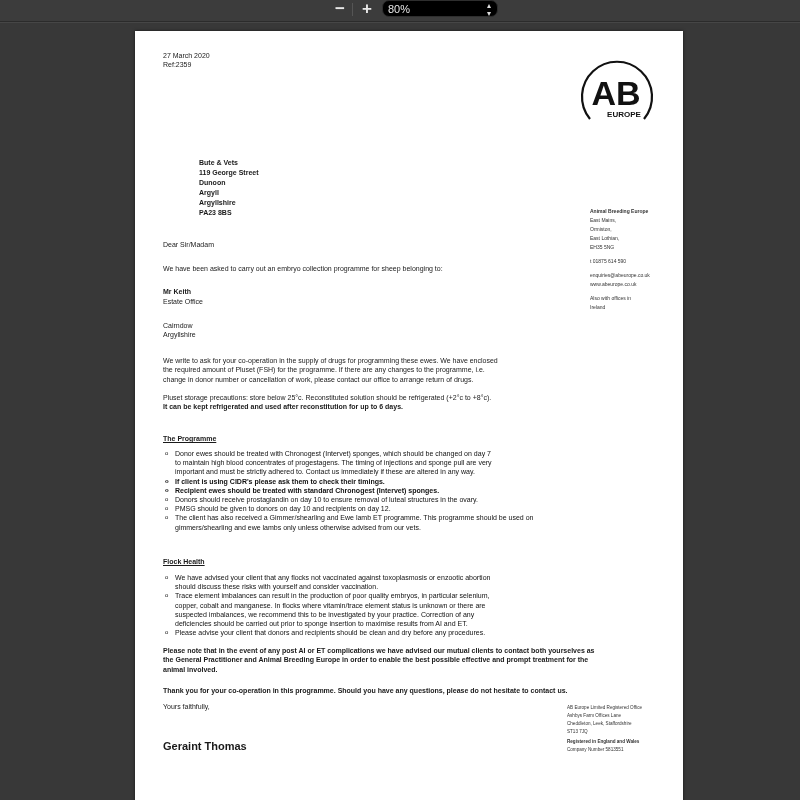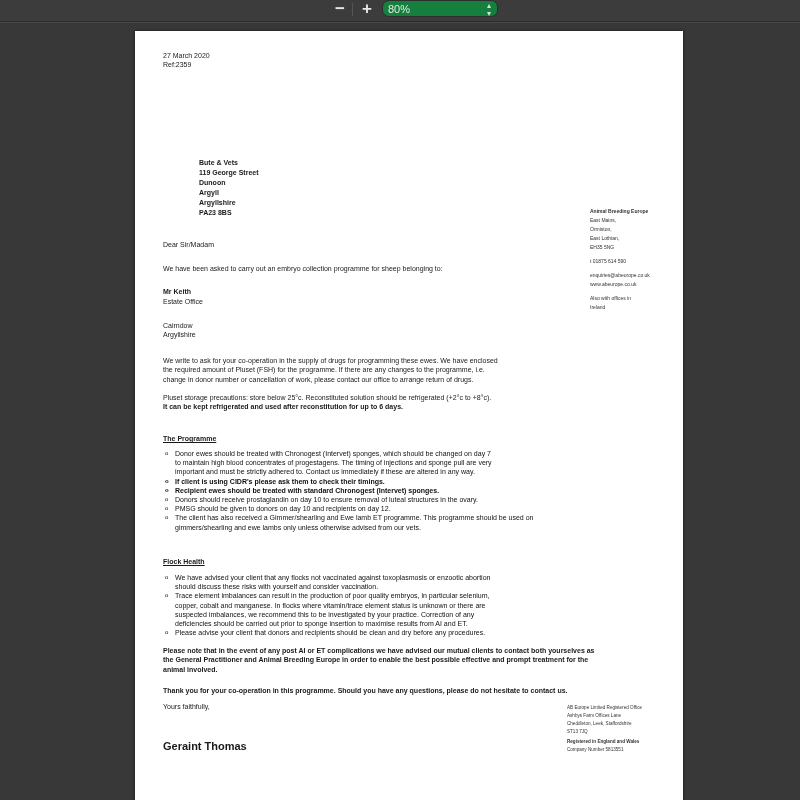--- a/index.html
+++ b/index.html
@@ -17,21 +17,21 @@
     .tb-btn {
       position: absolute; top: 0; height: 18px; width: 20px;
       color: #e8e8e8; font-size: 17px; line-height: 17px; text-align: center;
       cursor: pointer; font-weight: bold;
     }
     .tb-minus { left: 330px; }
     .tb-sep { position: absolute; left: 352px; top: 3px; width: 1px; height: 13px; background: #555; }
     .tb-plus { left: 357px; }
     .zoom-select {
       position: absolute; left: 382px; top: 0; width: 116px; height: 17px;
-      background: #15803d; border: 1px solid #2e2e2e; border-radius: 7px;
+      background: #000000; border: 1px solid #2e2e2e; border-radius: 7px;
       color: #e6e6e6; font-size: 11px; line-height: 17px; padding-left: 5px; box-sizing: border-box;
     }
     .zoom-arrows { position: absolute; right: 6px; top: 0; font-size: 8px; line-height: 8px; color: #ddd; padding-top: 1px; }
 
     .page {
       position: absolute; left: 135px; top: 31px; width: 548px; height: 780px;
       background: #ffffff; box-shadow: 0 0 3px rgba(0,0,0,0.6);
       color: #111;
     }
     .t { position: absolute; font-size: 7px; line-height: 9px; white-space: nowrap; color: #1a1a1a; }
@@ -60,20 +60,27 @@
   <div class="zoom-select">
     <span>80%</span>
     <span class="zoom-arrows">▴<br>▾</span>
   </div>
 </div>
 
 <div class="page">
   <div class="t" style="left:28px;top:20px;">27 March 2020</div>
   <div class="t" style="left:28px;top:29px;">Ref:2359</div>
 
+  <div class="logo">
+    <svg width="78" height="78" viewBox="0 0 78 78">
+      <path d="M 12 62 A 35 35 0 1 1 66 62" fill="none" stroke="#111" stroke-width="2.2"></path>
+      <text x="38" y="48" text-anchor="middle" font-family="Liberation Sans, sans-serif" font-weight="bold" font-size="34" fill="#111">AB</text>
+      <text x="46" y="60" text-anchor="middle" font-family="Liberation Sans, sans-serif" font-weight="bold" font-size="8" fill="#111">EUROPE</text>
+    </svg>
+  </div>
 
   <div>
     <div class="t b" style="left:64px;top:127px;">Bute &amp;           Vets</div>
     <div class="t b" style="left:64px;top:137px;">119 George Street</div>
     <div class="t b" style="left:64px;top:147px;">Dunoon</div>
     <div class="t b" style="left:64px;top:157px;">Argyll</div>
     <div class="t b" style="left:64px;top:167px;">Argyllshire</div>
     <div class="t b" style="left:64px;top:177px;">PA23 8BS</div>
   </div>
 

